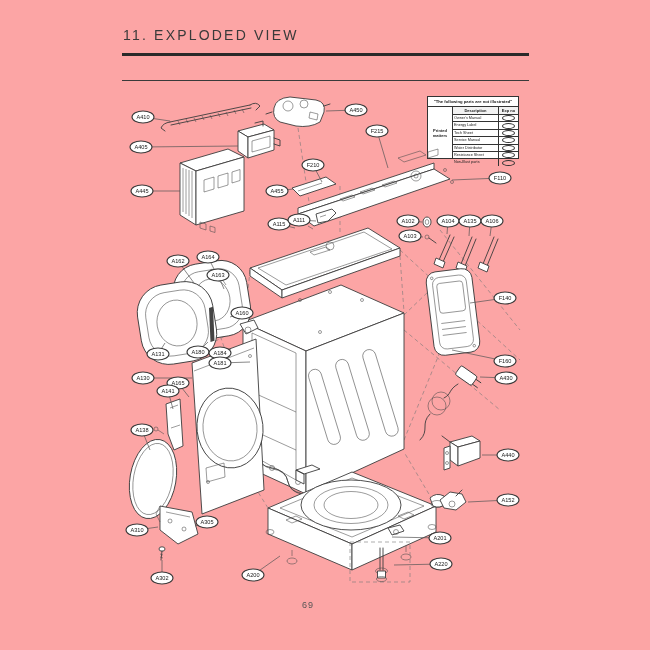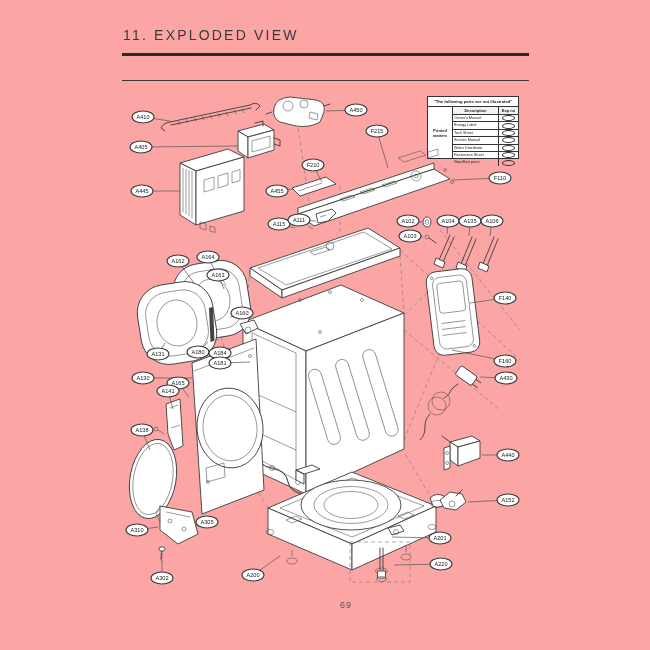--- a/index.html
+++ b/index.html
@@ -4,21 +4,21 @@
 <style>
   html,body{margin:0;padding:0;background:#fff;}
   #page{position:relative;width:650px;height:650px;background:#fca5a5;outline:1px solid #d8d8d8;
         font-family:"Liberation Sans", sans-serif;color:#333;overflow:hidden;}
   
   .h1{position:absolute;left:123px;top:27px;font-size:14px;letter-spacing:2.2px;color:#3a3a3a;white-space:pre;}
   .rule-thick{position:absolute;left:122px;top:53px;width:407px;height:2.5px;background:#2a2a2a;}
   .h2{position:absolute;left:123px;top:62px;font-size:11.5px;letter-spacing:.6px;color:#3a3a3a;white-space:pre;}
   .h2 .ovl{margin-left:-10px;}
   .rule-thin{position:absolute;left:122px;top:80px;width:407px;height:1px;background:#3a3a3a;}
-  .pageno{position:absolute;left:302px;top:600px;width:50px;text-align:right;font-size:9px;letter-spacing:1px;color:#555;}
+  .pageno{position:absolute;left:302px;top:600px;width:50px;text-align:left;font-size:9px;letter-spacing:1px;color:#555;}
   
   .ni-table{position:absolute;left:427px;top:96px;width:92px;height:63px;border:1px solid #333;
             box-sizing:border-box;font-size:4px;color:#222;background:#fff;}
   .ni-title{height:9px;line-height:9px;border-bottom:1px solid #333;font-size:4.2px;font-weight:bold;
             text-align:center;overflow:hidden;white-space:nowrap;}
   .ni-grid{display:flex;height:52px;}
   .ni-group{width:24px;border-right:1px solid #333;display:flex;align-items:center;justify-content:center;
             text-align:center;font-size:4px;font-weight:bold;overflow:hidden;}
   .ni-right{flex:1;display:flex;flex-direction:column;}
   .ni-head{height:7px;border-bottom:.5px solid #333;display:flex;font-weight:bold;background:#f2f2f2;}

